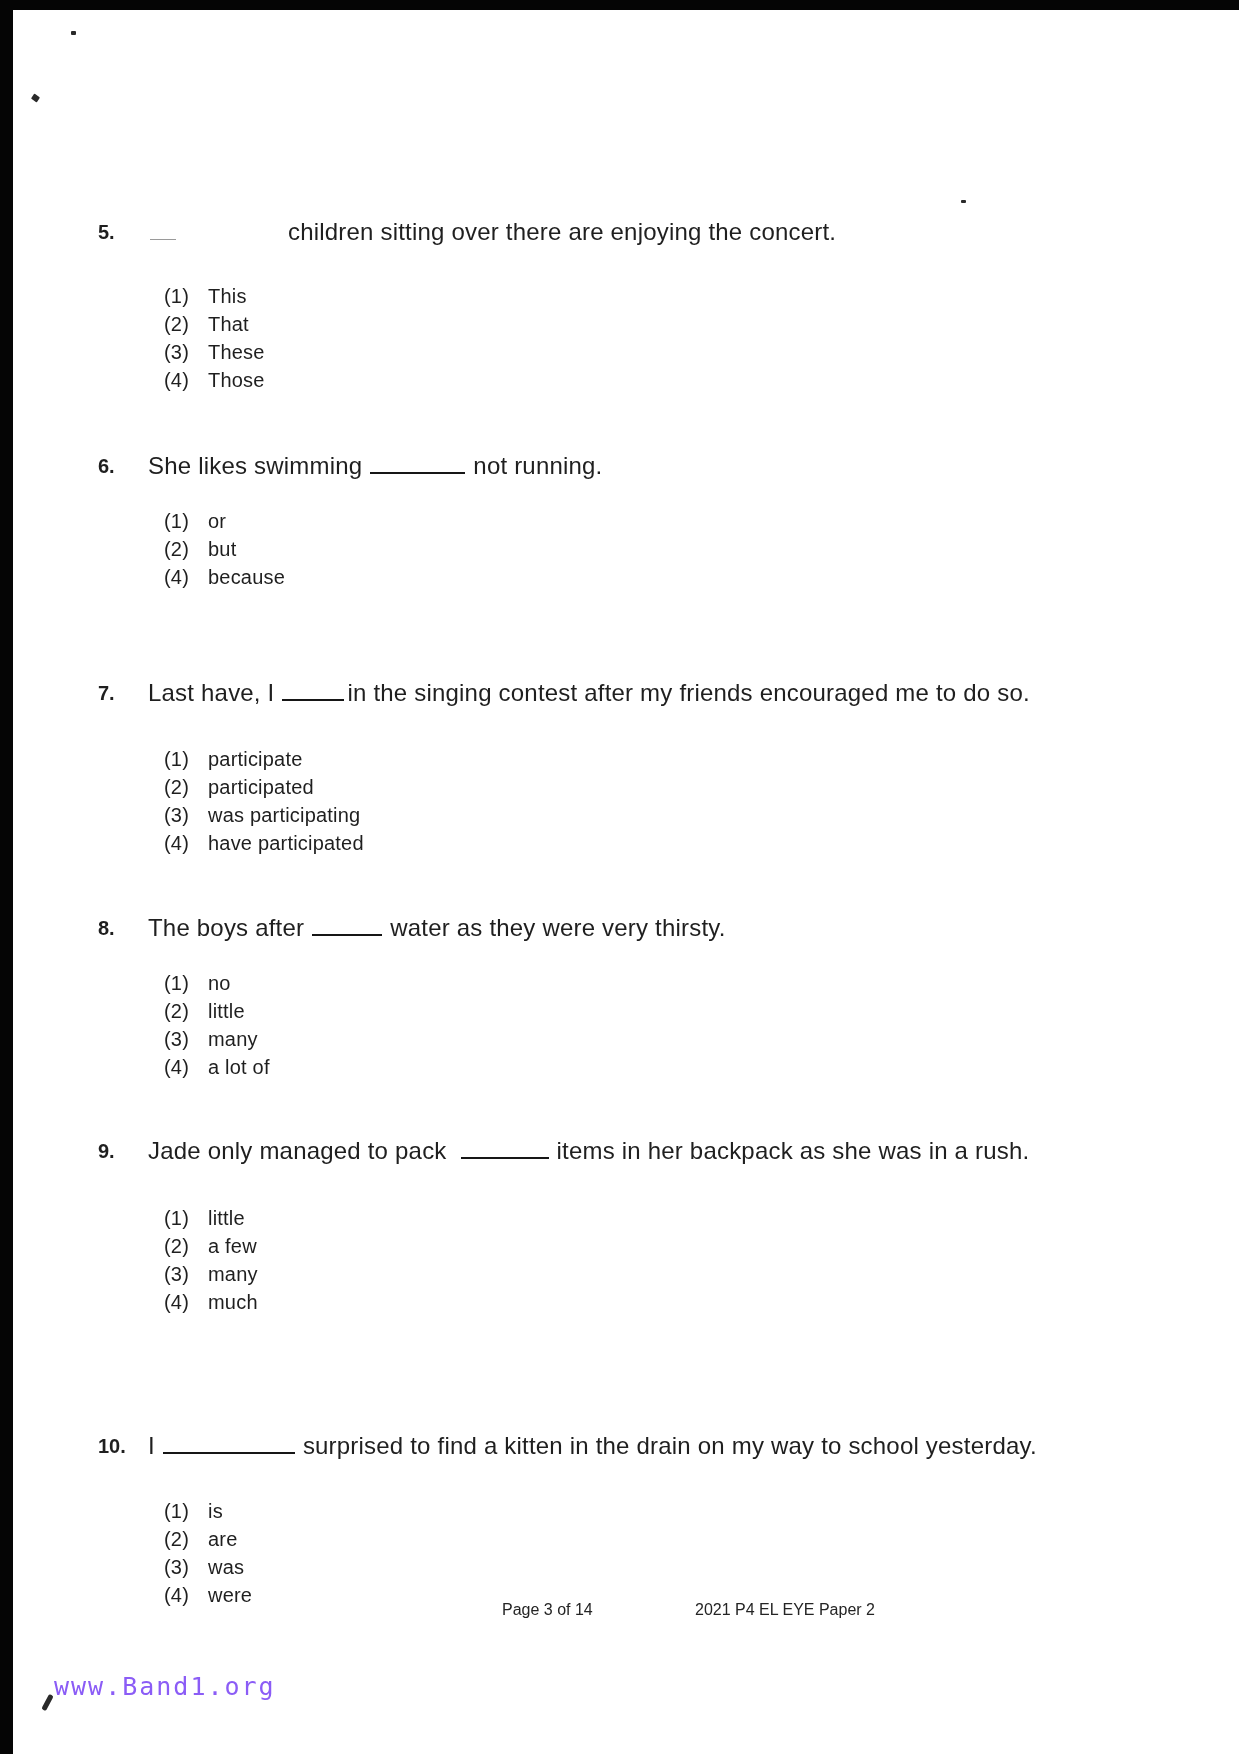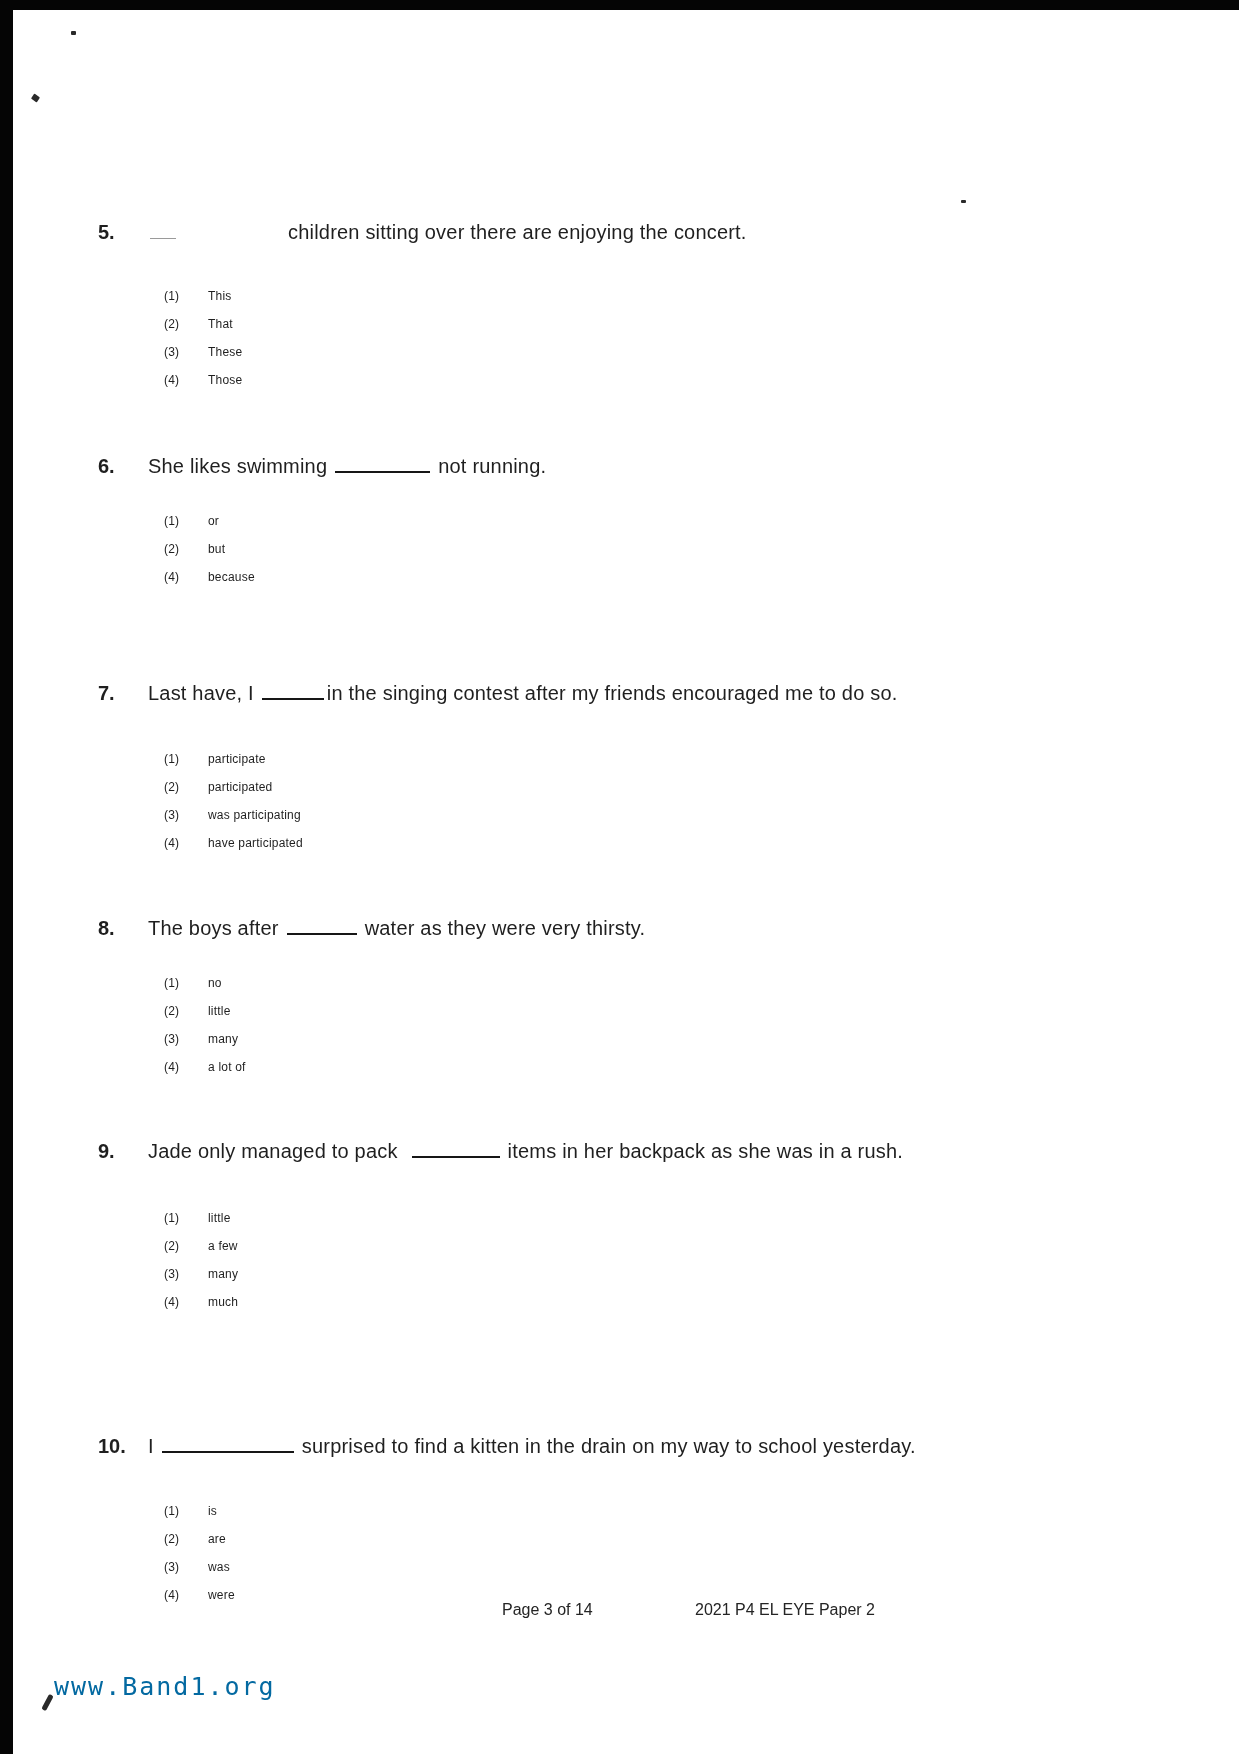--- a/index.html
+++ b/index.html
@@ -47,40 +47,40 @@
     align-items: flex-start;
   }
   .q-number {
     flex: 0 0 50px;
     font-size: 20px;
     font-weight: bold;
     line-height: 28px;
   }
   .q-body { flex: 1; }
   .q-sentence {
-    font-size: 20px;
+    font-size: 24px;
     line-height: 28px;
     letter-spacing: 0.2px;
     white-space: nowrap;
   }
   .blank {
     display: inline-block;
     height: 15px;
     border-bottom: 2px solid #161616;
     margin: 0 8px;
     vertical-align: baseline;
   }
   .blank.faint {
     border-bottom: 1px solid #9a9a9a;
   }
   .options {
     margin-left: 16px;
   }
   .opt {
-    font-size: 12px;
+    font-size: 20px;
     line-height: 28px;
     letter-spacing: 0.2px;
   }
   .opt-marker {
     display: inline-block;
     width: 44px;
   }
   .footer {
     position: absolute;
     top: 1601px;
@@ -91,21 +91,21 @@
   }
   .footer .page-info  { position: absolute; left: 502px; top: 0; }
   .footer .paper-info { position: absolute; left: 695px; top: 0; }
   .watermark {
     position: absolute;
     left: 54px;
     top: 1672px;
     font-family: "DejaVu Sans Mono", monospace;
     font-size: 25px;
     letter-spacing: 2px;
-    color: #0369a1;
+    color: #8b5cf6;
   }
 </style>
 </head>
 <body>
 
 <div class="page">
 
   <div class="scan-edge-top"></div>
   <div class="scan-edge-left"></div>
   <div class="speck s1"></div>

